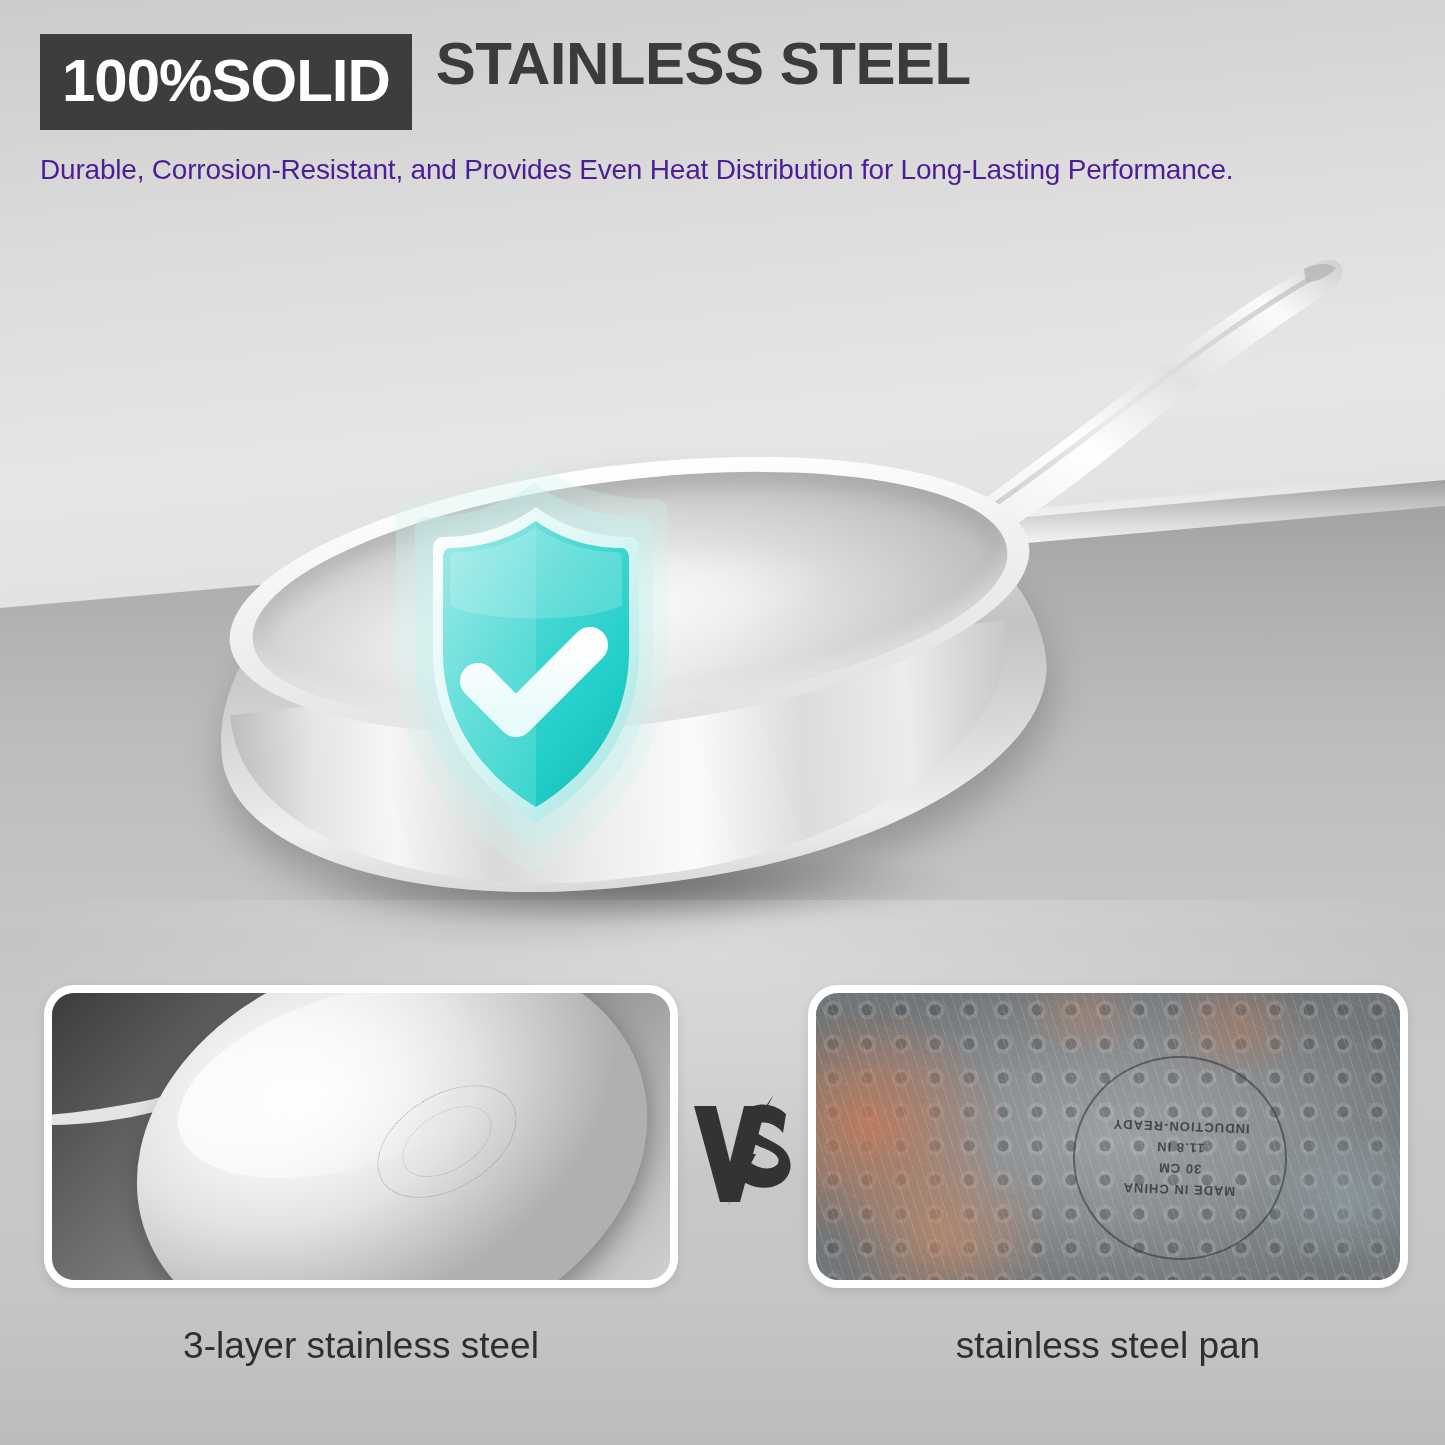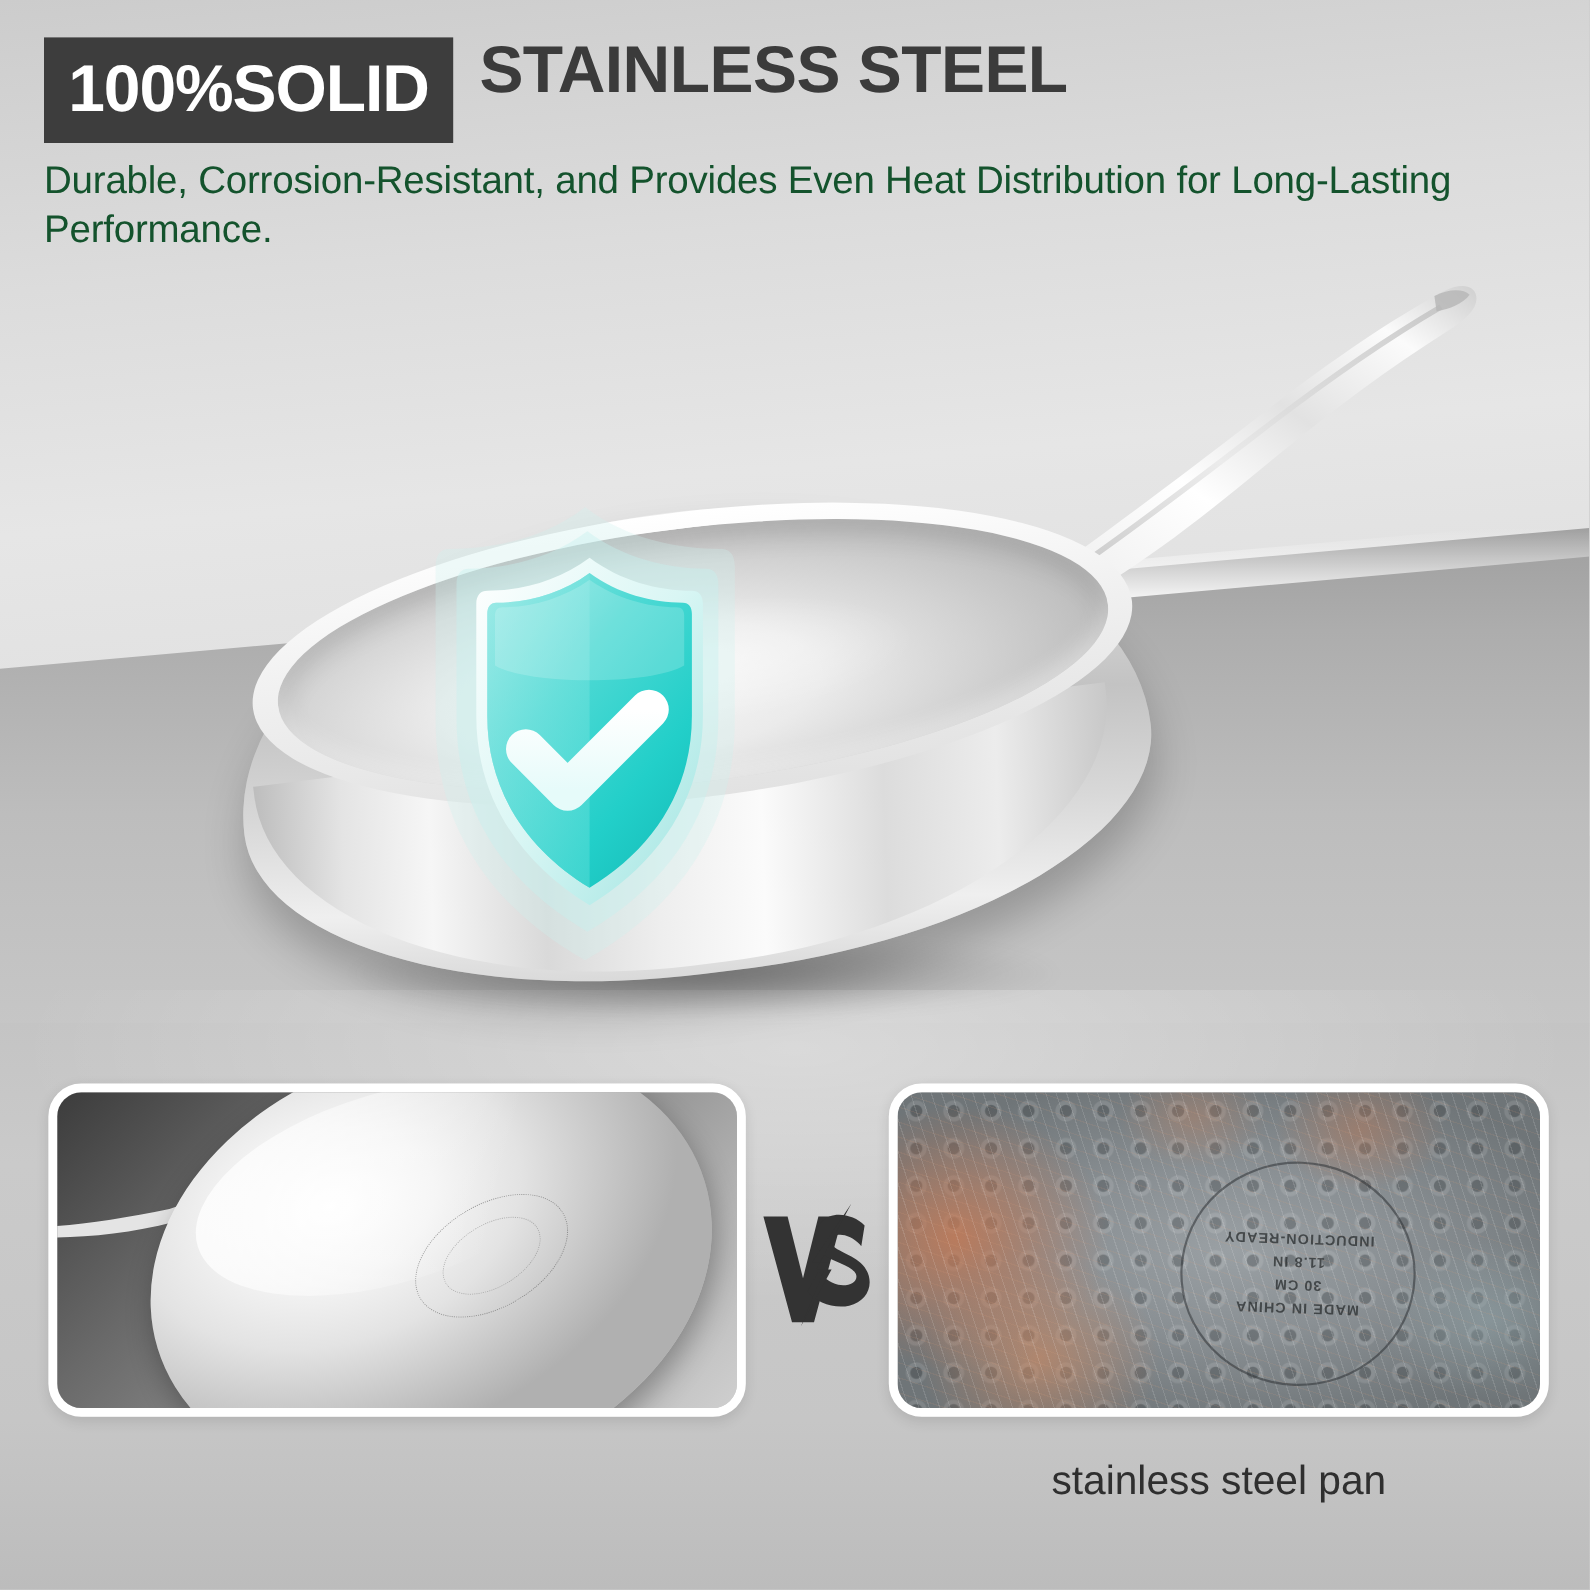--- a/index.html
+++ b/index.html
@@ -47,21 +47,21 @@
     background:#3d3d3d;color:#ffffff;
     font-weight:bold;font-size:60px;line-height:1;
     padding:17px 22px 19px 22px;letter-spacing:-1px;
     white-space:nowrap;
   }
   .headline-rest{
     color:#3b3b3b;font-weight:bold;font-size:60px;line-height:1;
     letter-spacing:-0.5px;white-space:nowrap;
   }
   .subtitle{
-    margin-top:12px;color:#14532d;font-size:35px;line-height:1.28;
+    margin-top:22px;color:#4c1d95;font-size:28px;line-height:1.28;
     max-width:1370px;letter-spacing:-0.2px;
   }
 
   
   .pan-wrap{position:absolute;left:0;top:190px;width:1445px;height:790px;}
 
   .pan-handle{
     position:absolute;left:900px;top:45px;width:470px;height:330px;
   }
   .pan-handle svg{width:100%;height:100%;display:block;}
@@ -373,19 +373,20 @@
                  C 64 78, 58 73, 54 68 L44 86 C 52 96, 68 102, 82 99
                  C 99 95, 106 78, 96 64 C 88 53, 70 50, 66 43
                  C 63 37, 70 33, 78 35 C 85 37, 90 41, 93 45 Z"></path>
         <path d="M84 6 L52 66 L66 66 L38 118 L62 60 L48 60 Z"></path>
       </g>
     </svg>
   </div>
 
   <div class="captions">
     <div class="caption caption-left">
+      <div class="cap-sub">3-layer stainless steel</div>
     </div>
     <div class="caption caption-right">
       <div class="cap-sub">stainless steel pan</div>
     </div>
   </div>
 
 </div>
 
 </body></html>

